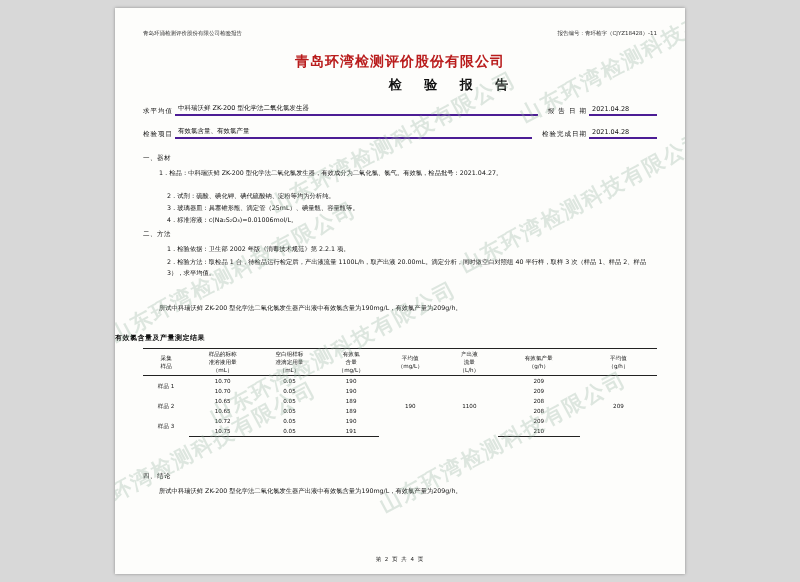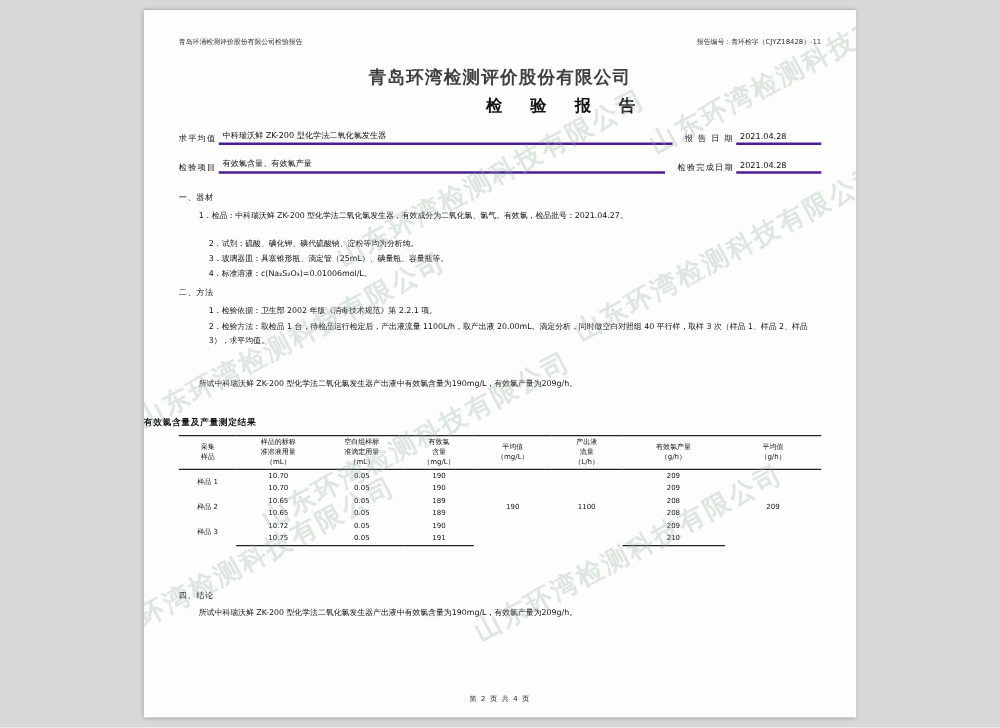--- a/index.html
+++ b/index.html
@@ -39,21 +39,21 @@
 
   .inner{position:absolute;left:0;top:0;width:570px;height:566px;}
 
   .hdr{
     position:absolute;left:28px;top:22px;width:514px;
     display:flex;justify-content:space-between;
     font-size:5.5px;color:#333;
   }
   .title-cn{
     position:absolute;left:0;top:45px;width:570px;text-align:center;
-    font-size:14px;font-weight:bold;color:#404040;
+    font-size:14px;font-weight:bold;color:#b91c1c;
     font-family:"DejaVu Sans","Liberation Sans",sans-serif;
     letter-spacing:1px;
   }
   .title-rep{
     position:absolute;left:0;top:68px;width:676px;text-align:center;
     font-size:13px;font-weight:bold;color:#111;letter-spacing:9px;
   }
 
   .fieldrow{
     position:absolute;left:28px;width:514px;

